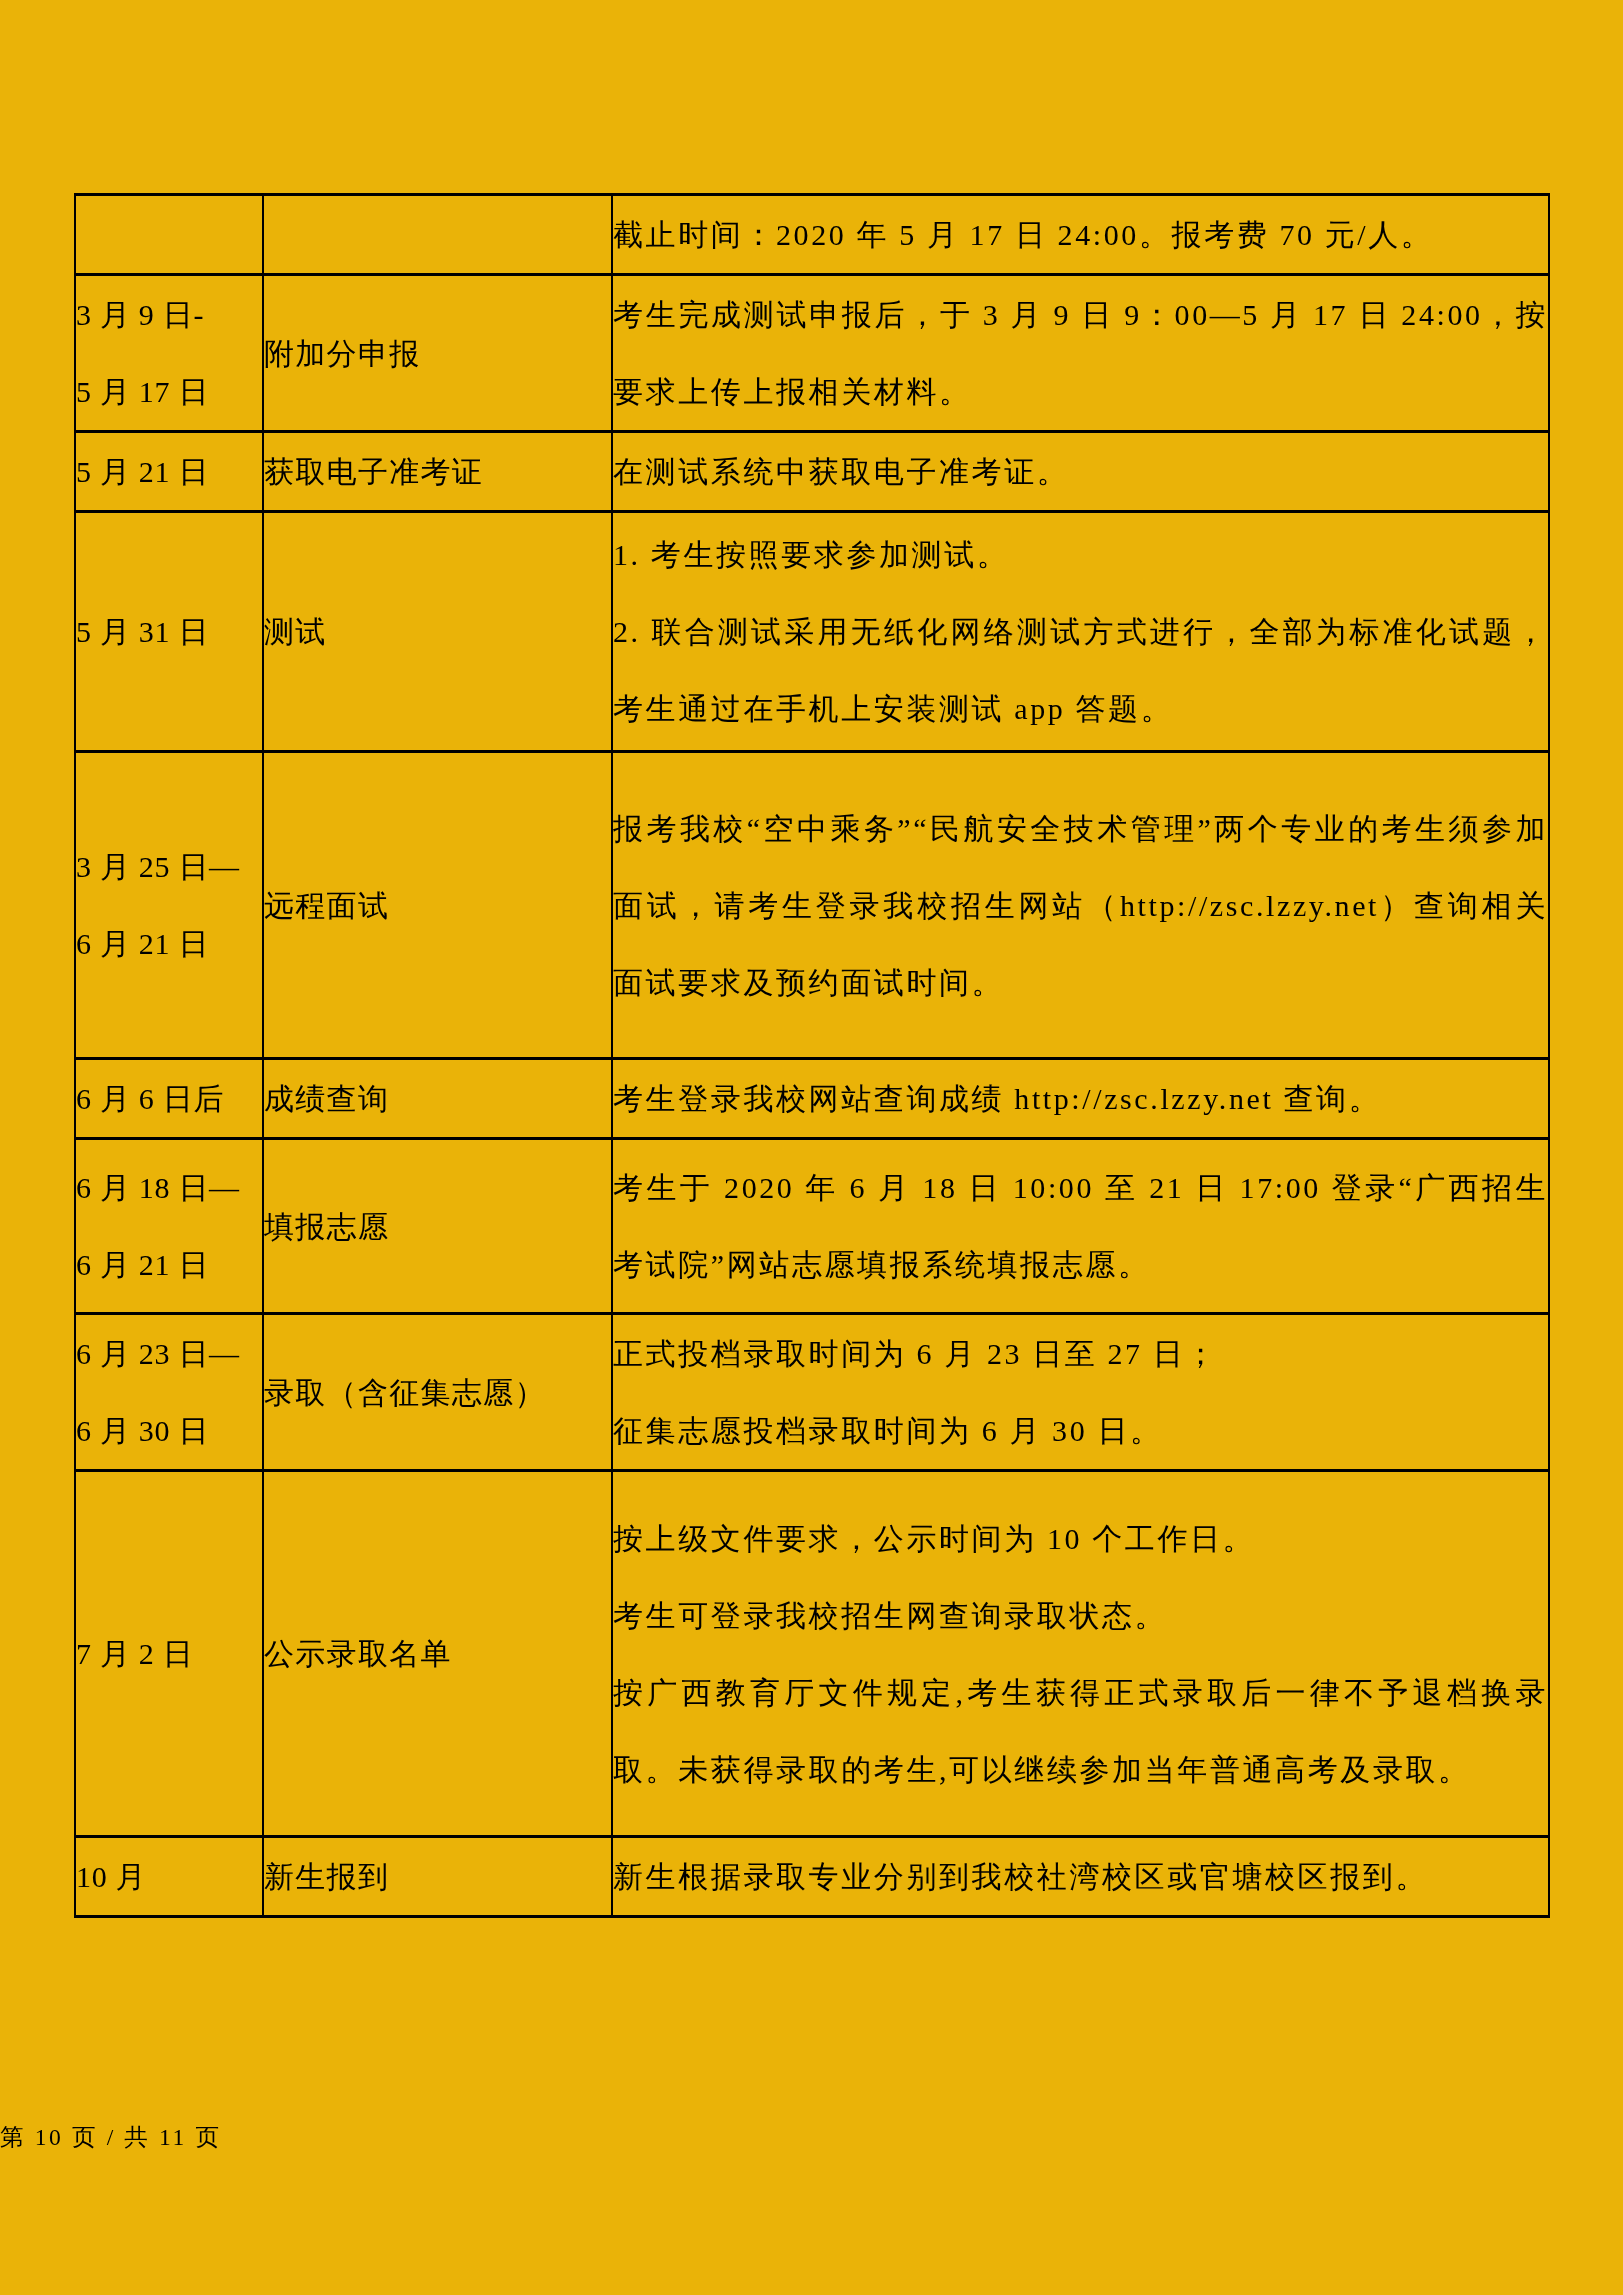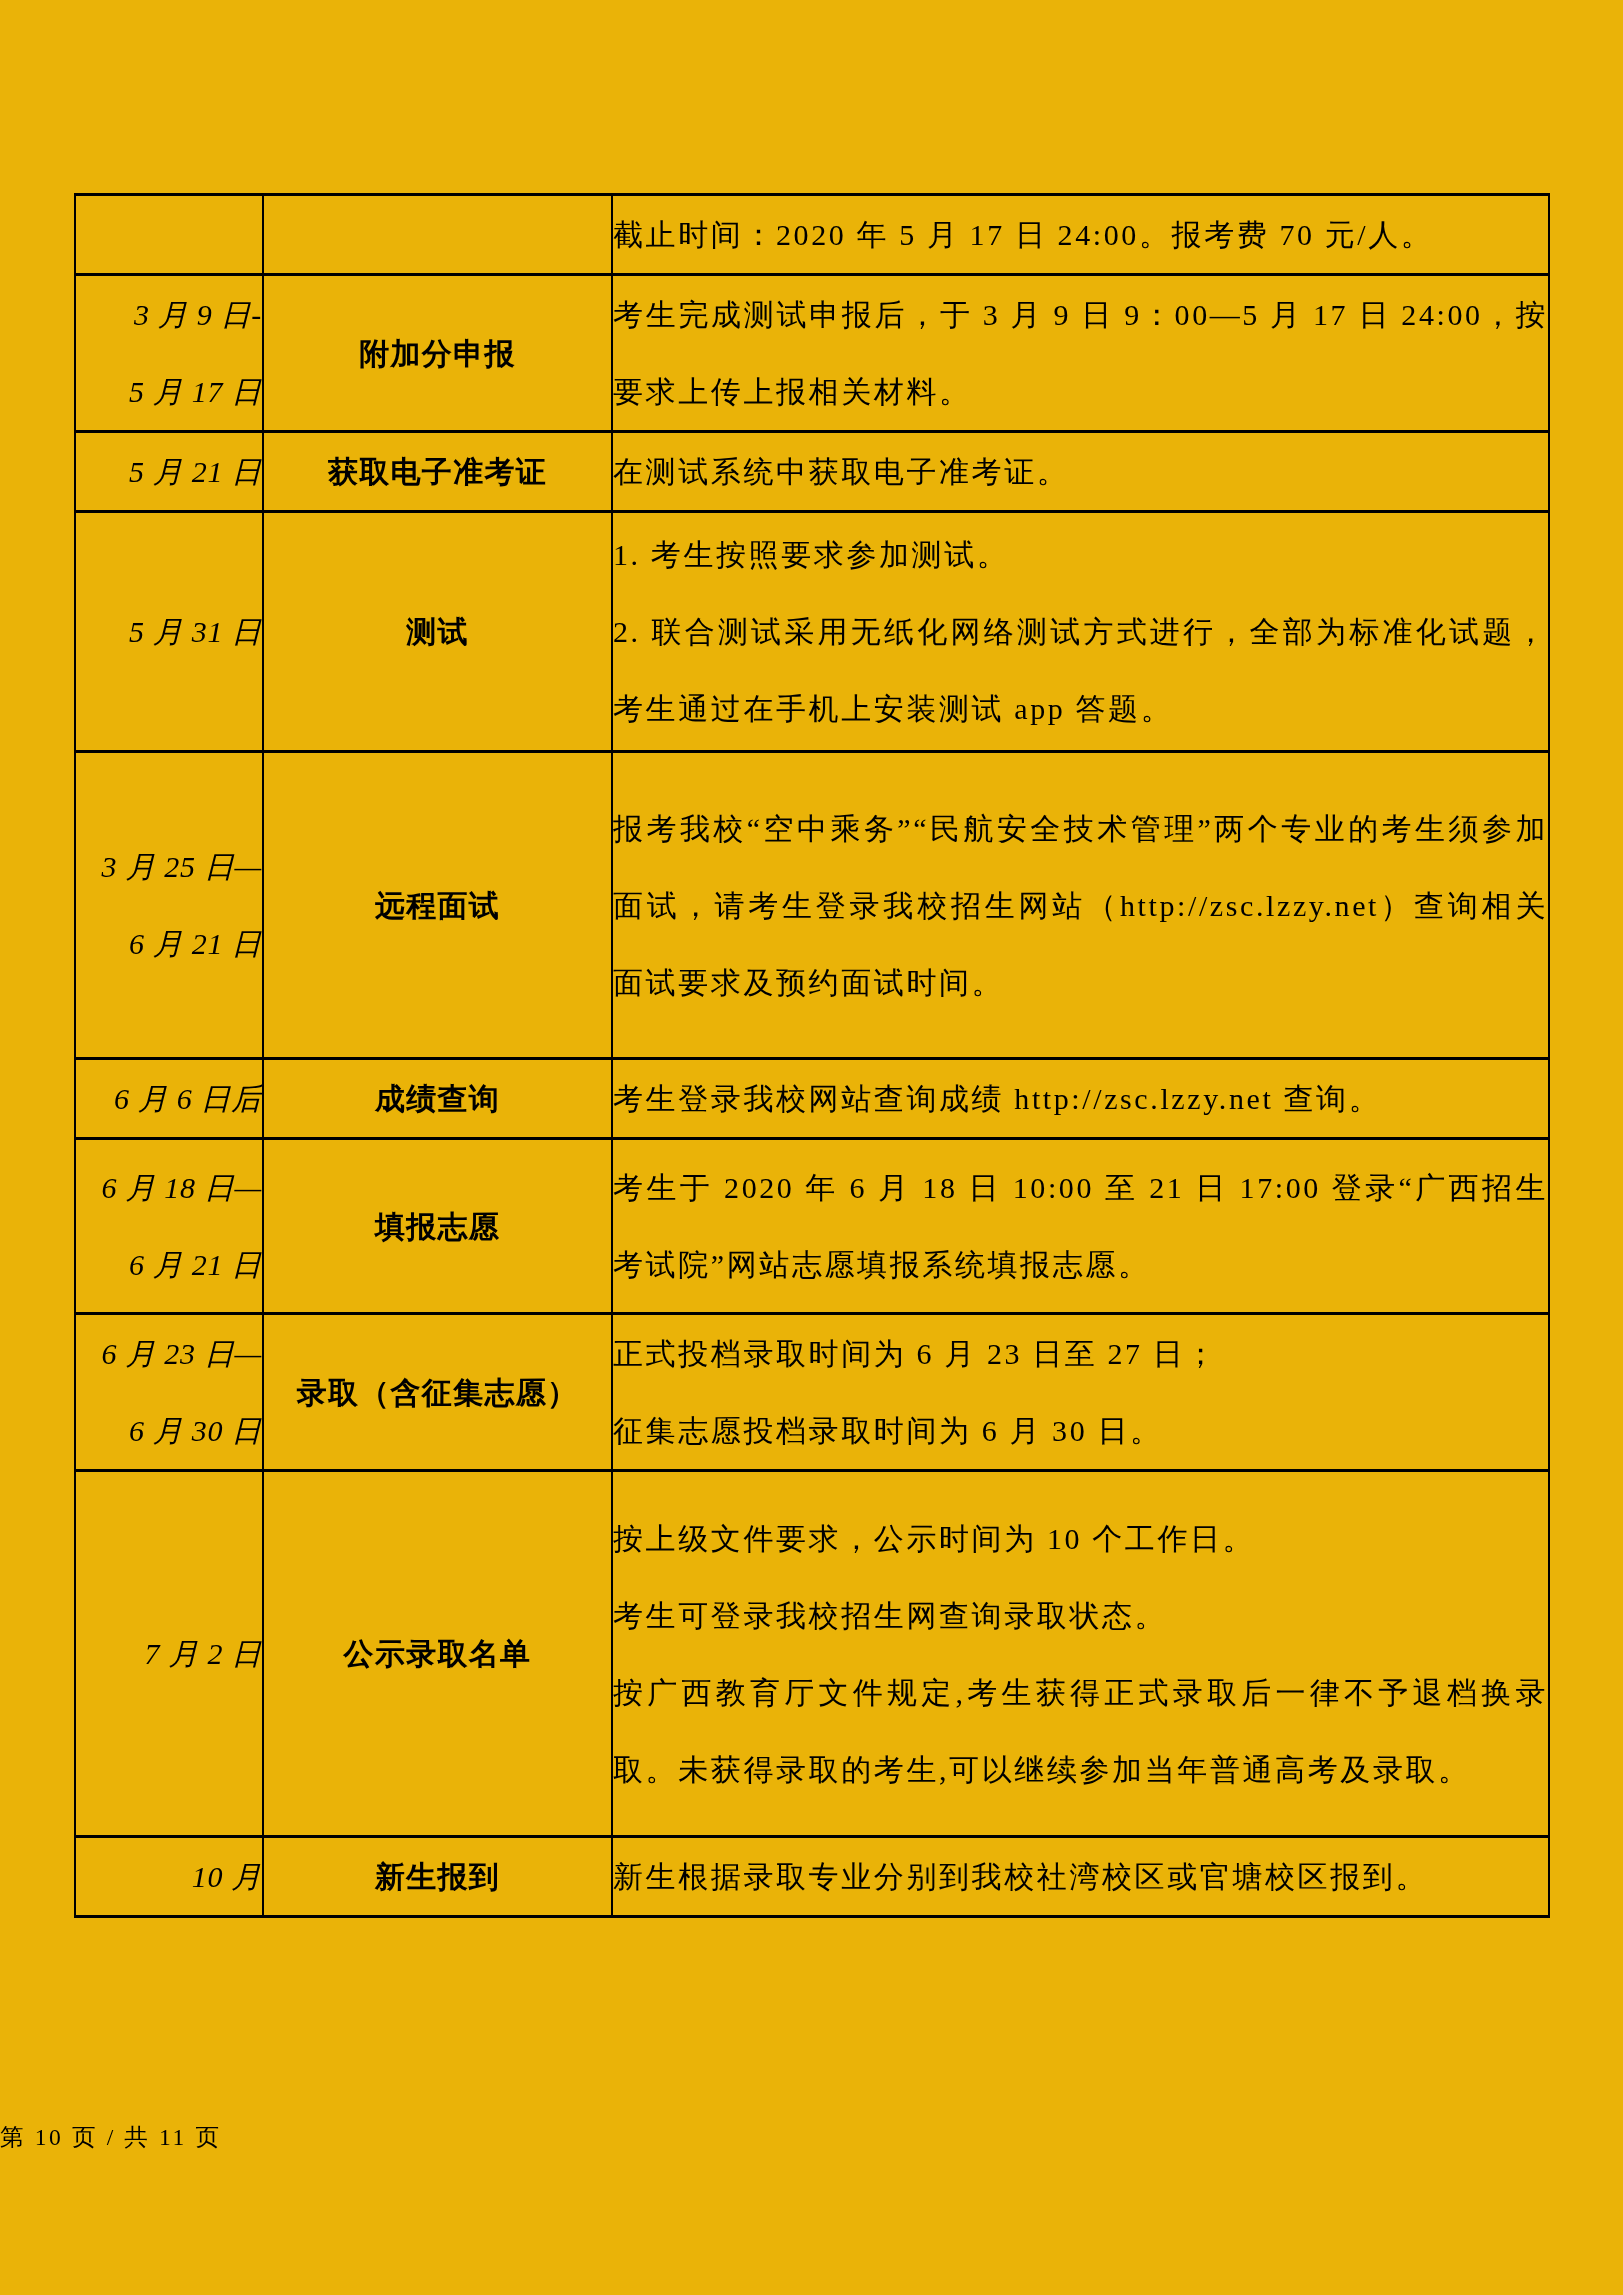--- a/index.html
+++ b/index.html
@@ -29,29 +29,27 @@
     border-right: 2px solid #000000;
     border-top: 3.3px solid #000000;
     border-bottom: 3.3px solid #000000;
     vertical-align: middle;
     font-size: 30px;
     line-height: 77px;
     padding: 0;
     overflow: hidden;
   }
   td.date {
-    text-align: right;
+    text-align: left;
     white-space: pre-line;
     letter-spacing: 0.7px;
-    font-style: italic;
   }
   td.stage {
-    text-align: center;
+    text-align: left;
     letter-spacing: 1.3px;
-    font-weight: bold;
   }
   td.content {
     text-align: justify;
     white-space: pre-wrap;
     padding: 0 7.9px;
     letter-spacing: 2.6px;
   }
   tr.r0  { height: 77px; }
   tr.r1  { height: 156px; }
   tr.r2  { height: 74px; }

